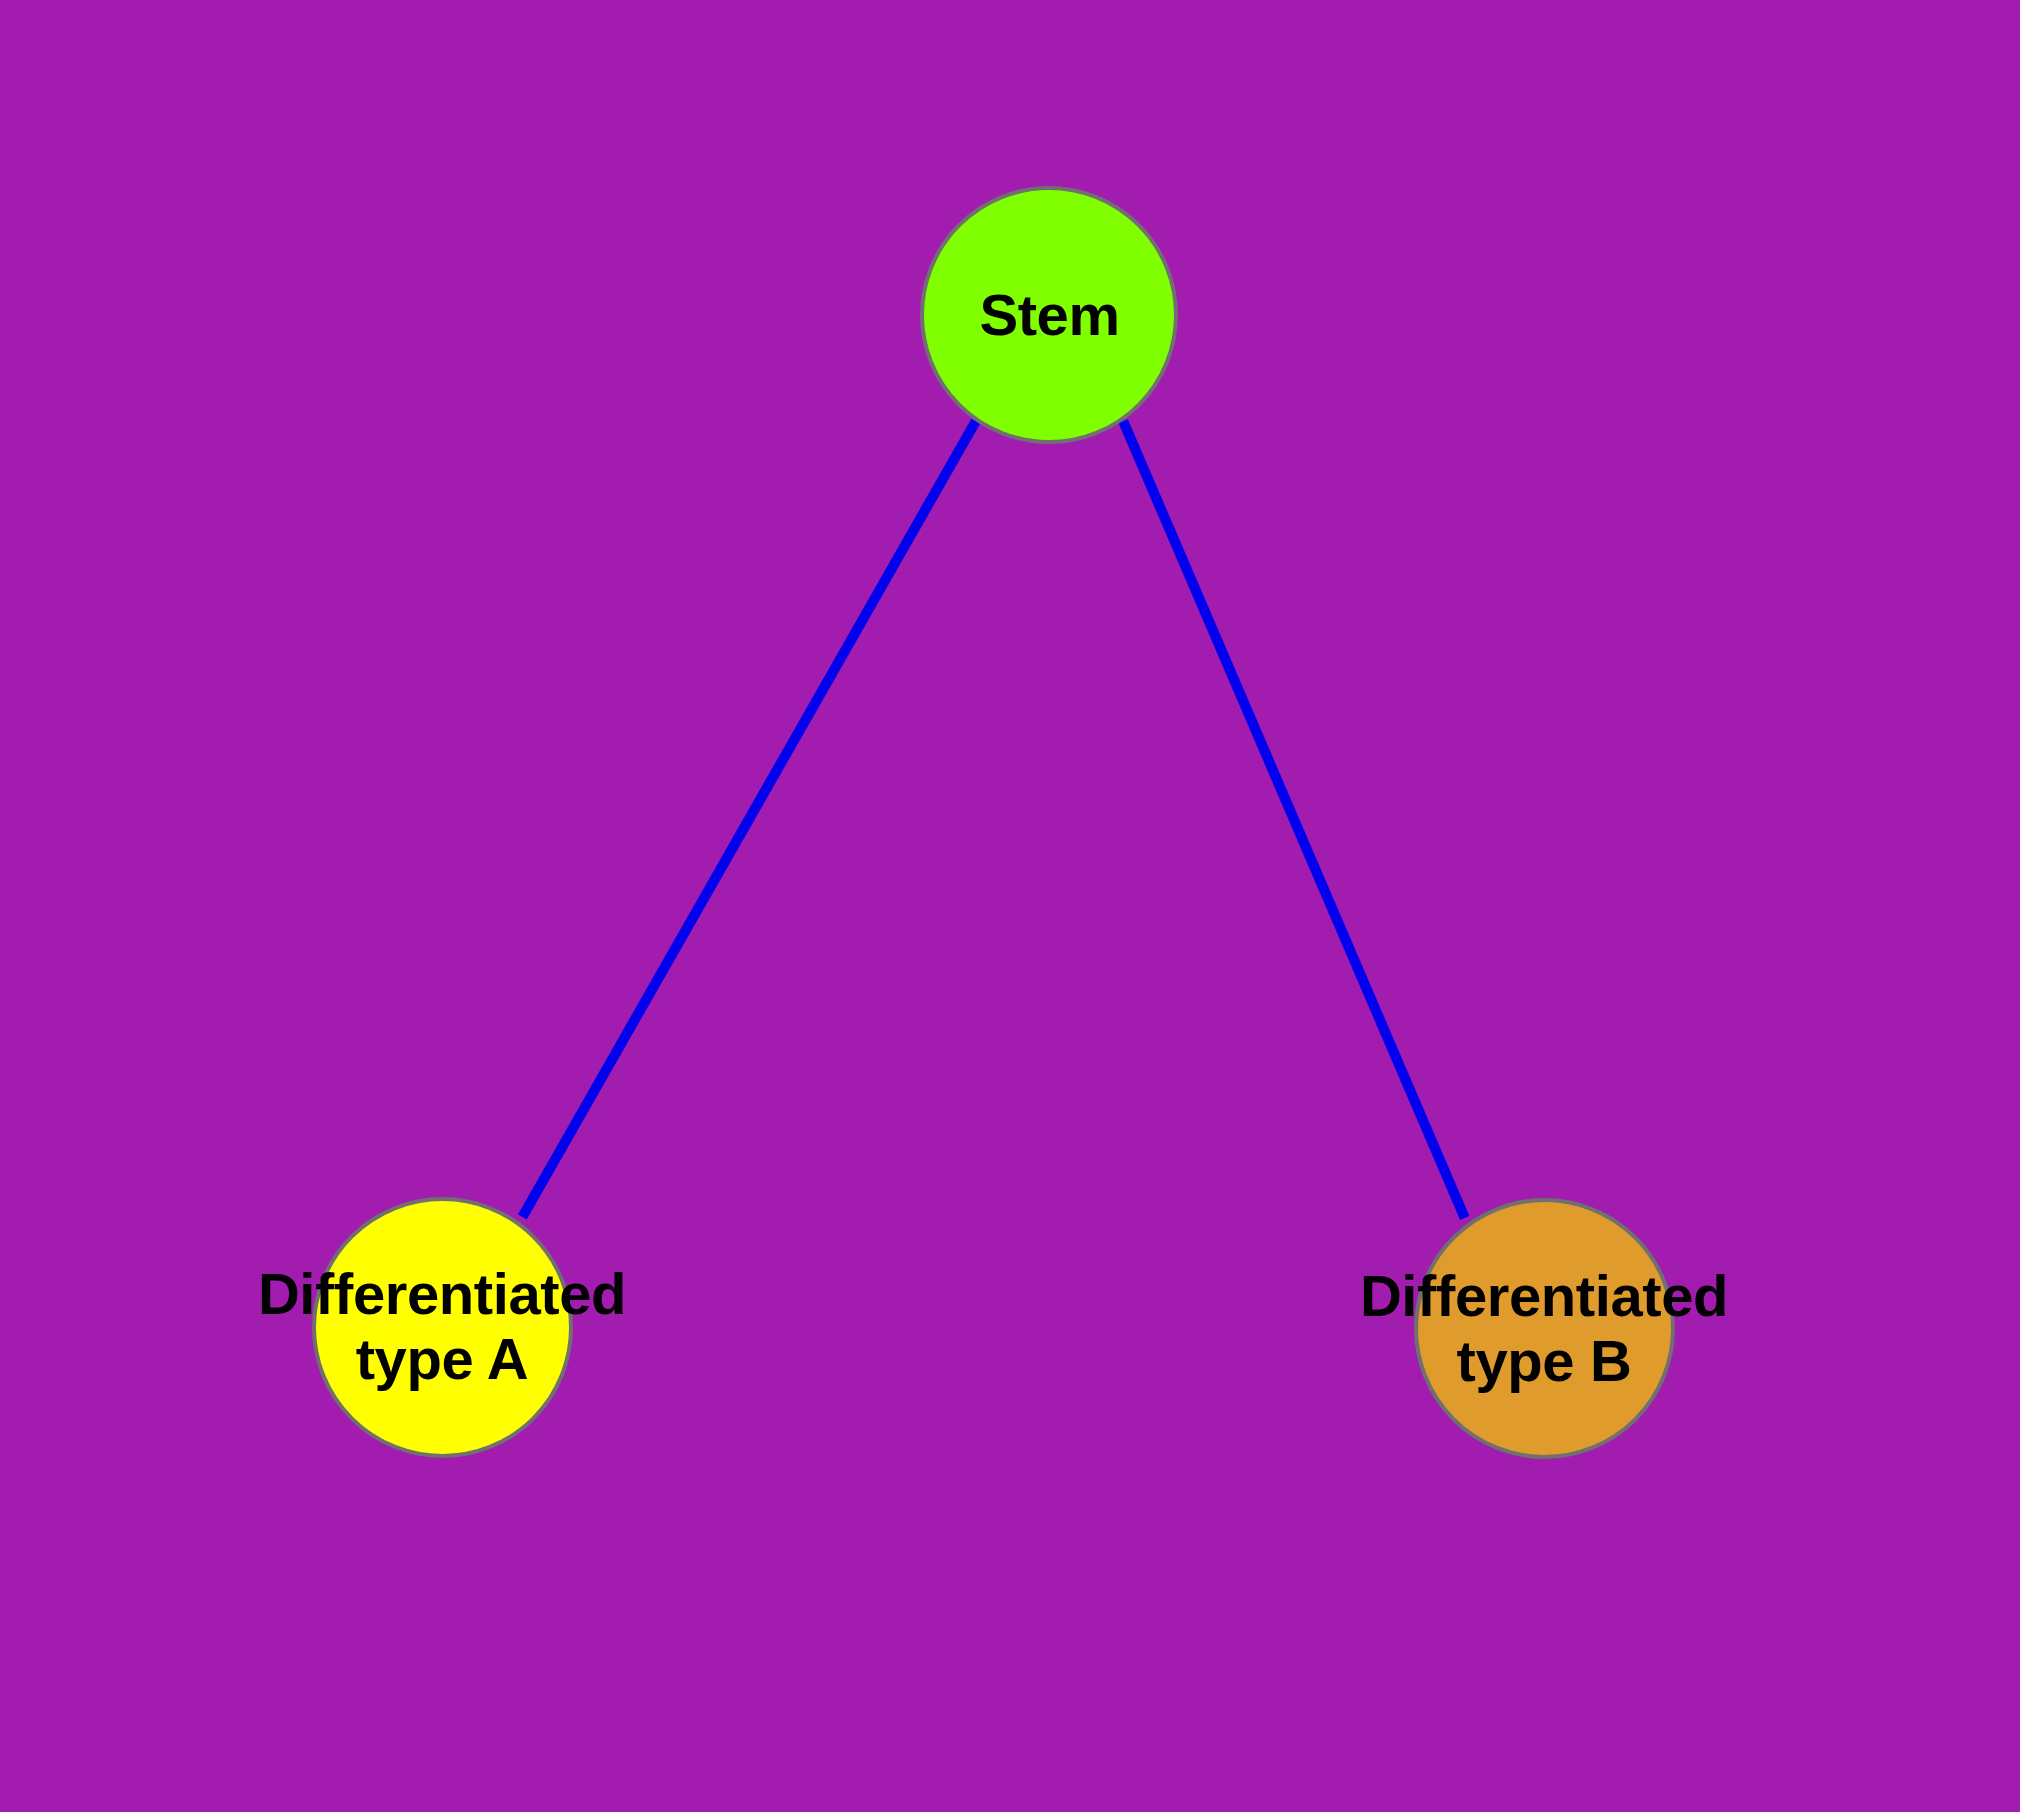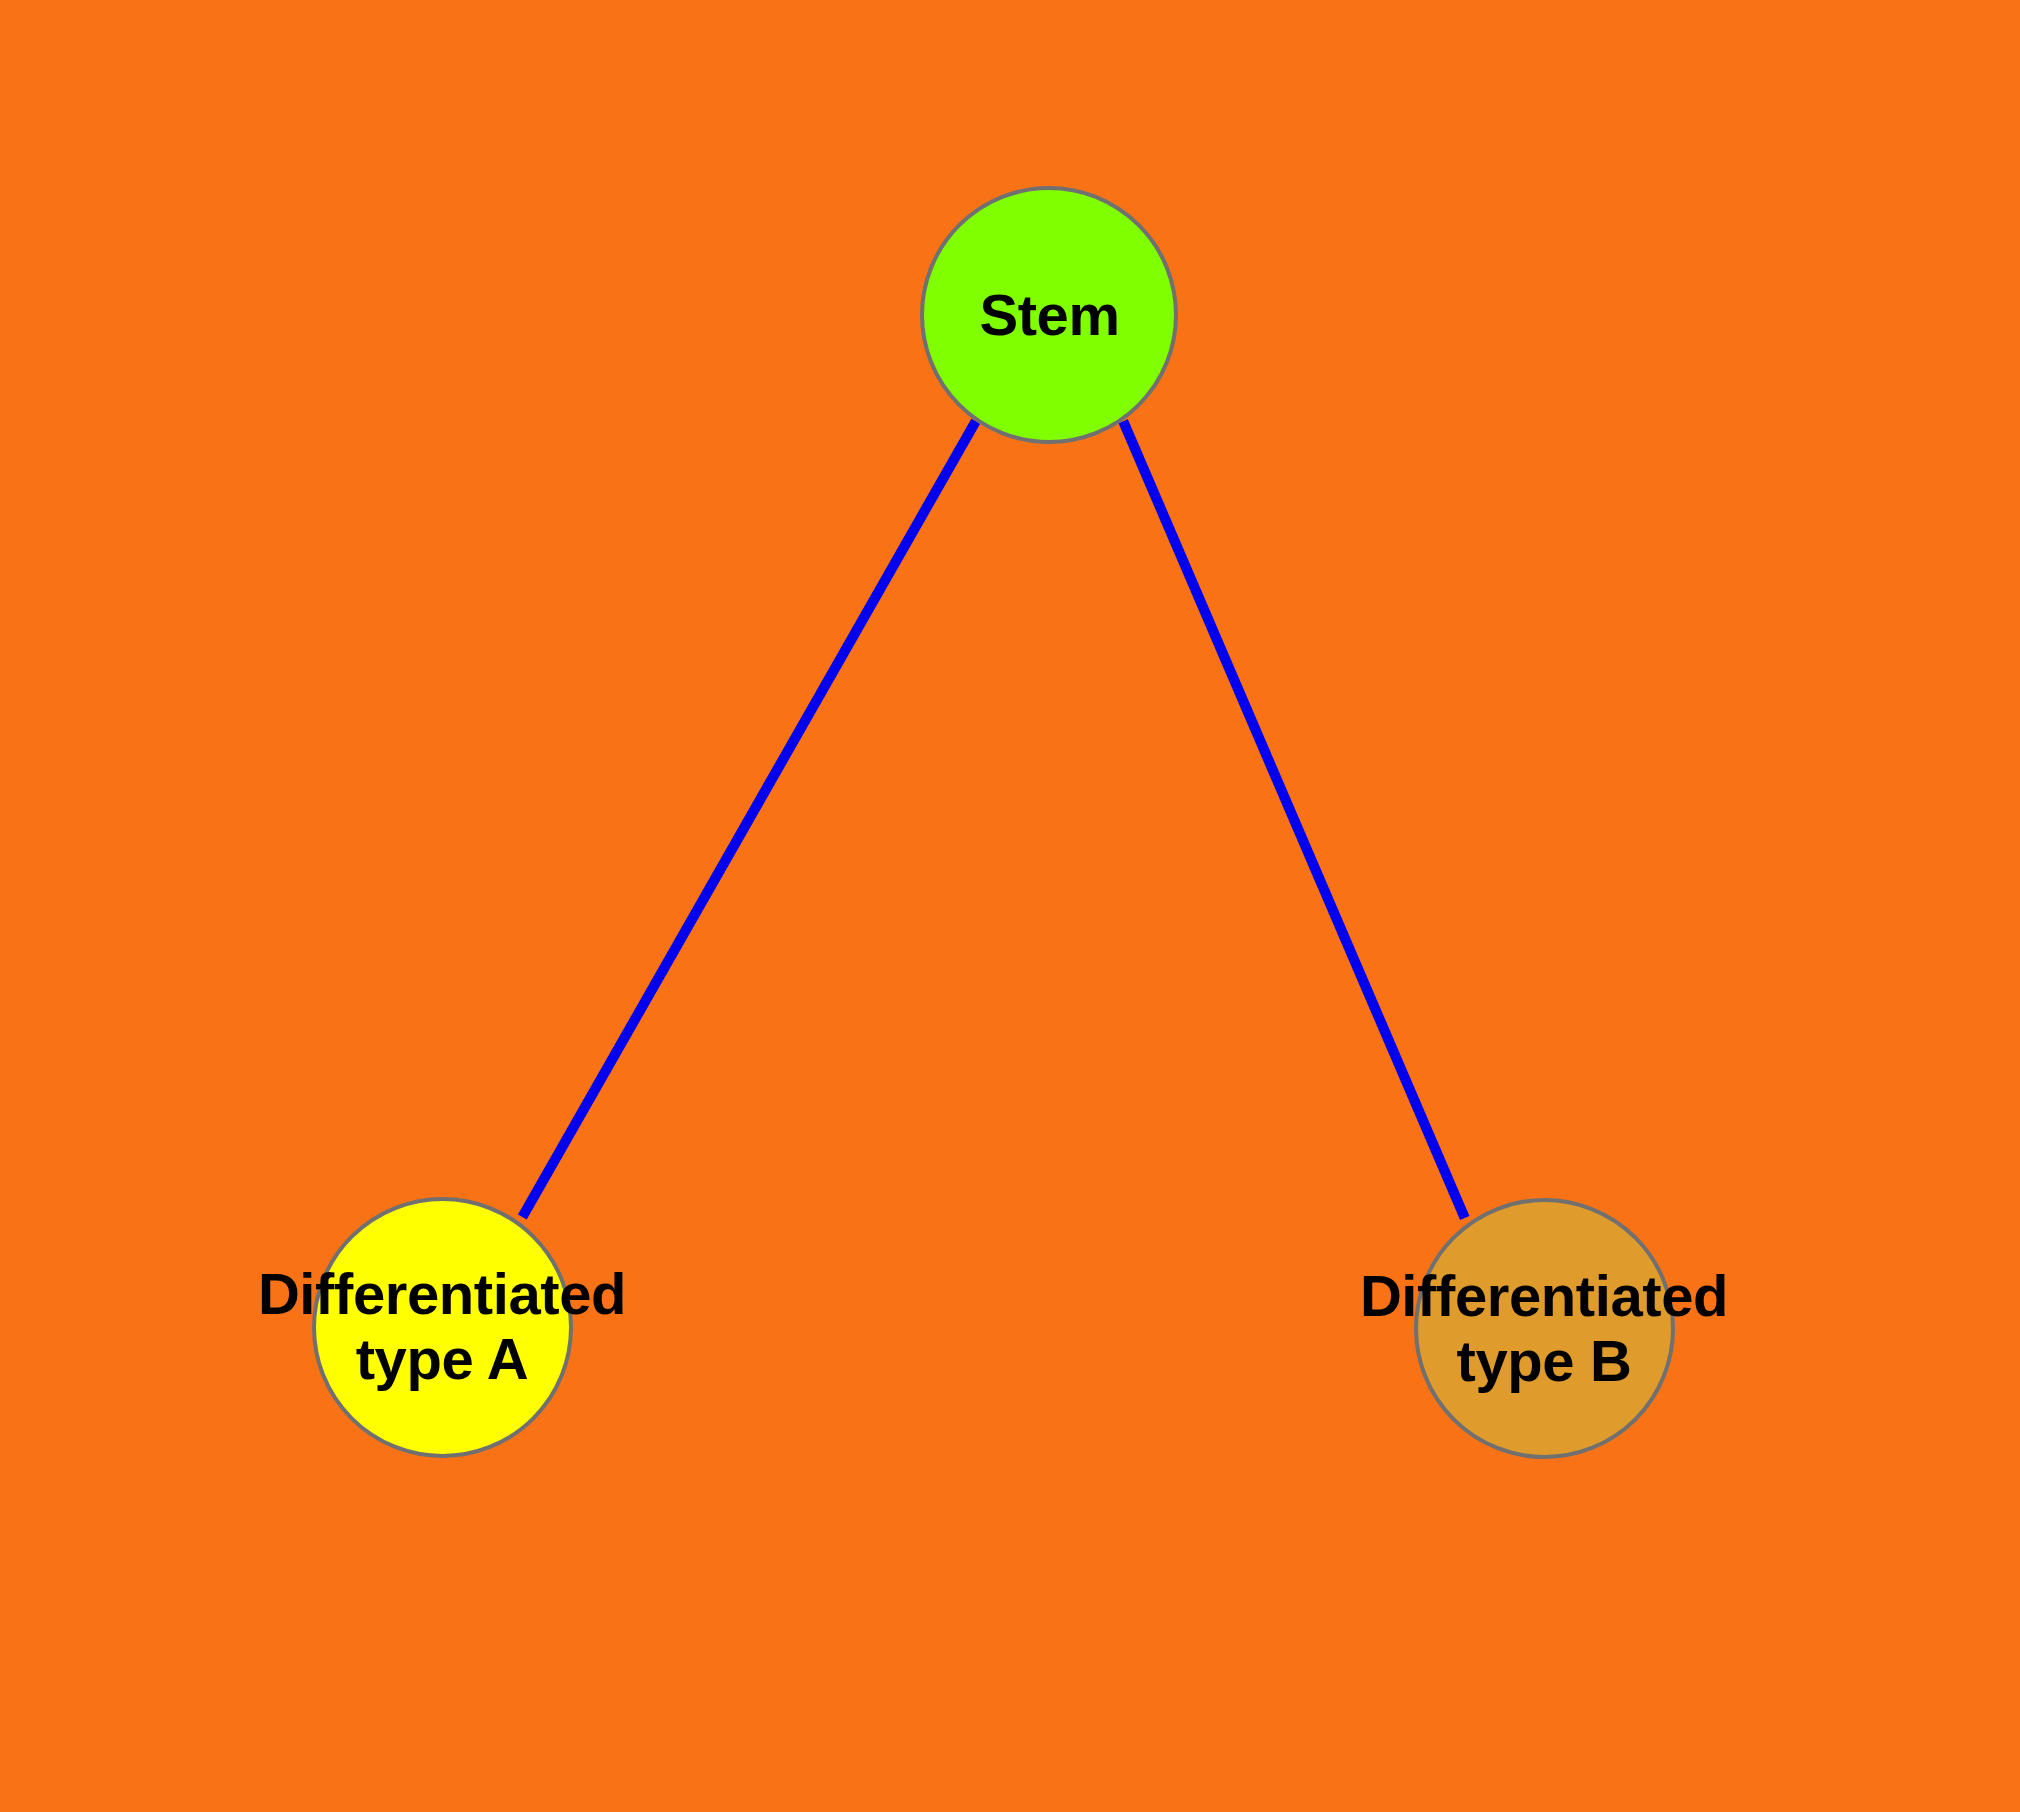--- a/index.html
+++ b/index.html
@@ -4,21 +4,21 @@
 <style>
   html, body {
     margin: 0;
     padding: 0;
     background: #ccccfa;
   }
   #canvas {
     position: relative;
     width: 2021px;
     height: 1812px;
-    background: #f97316;
+    background: #a21caf;
     overflow: hidden;
     font-family: "Liberation Sans", sans-serif;
   }
   #edges {
     position: absolute;
     left: 0;
     top: 0;
     width: 2021px;
     height: 1812px;
     pointer-events: none;

